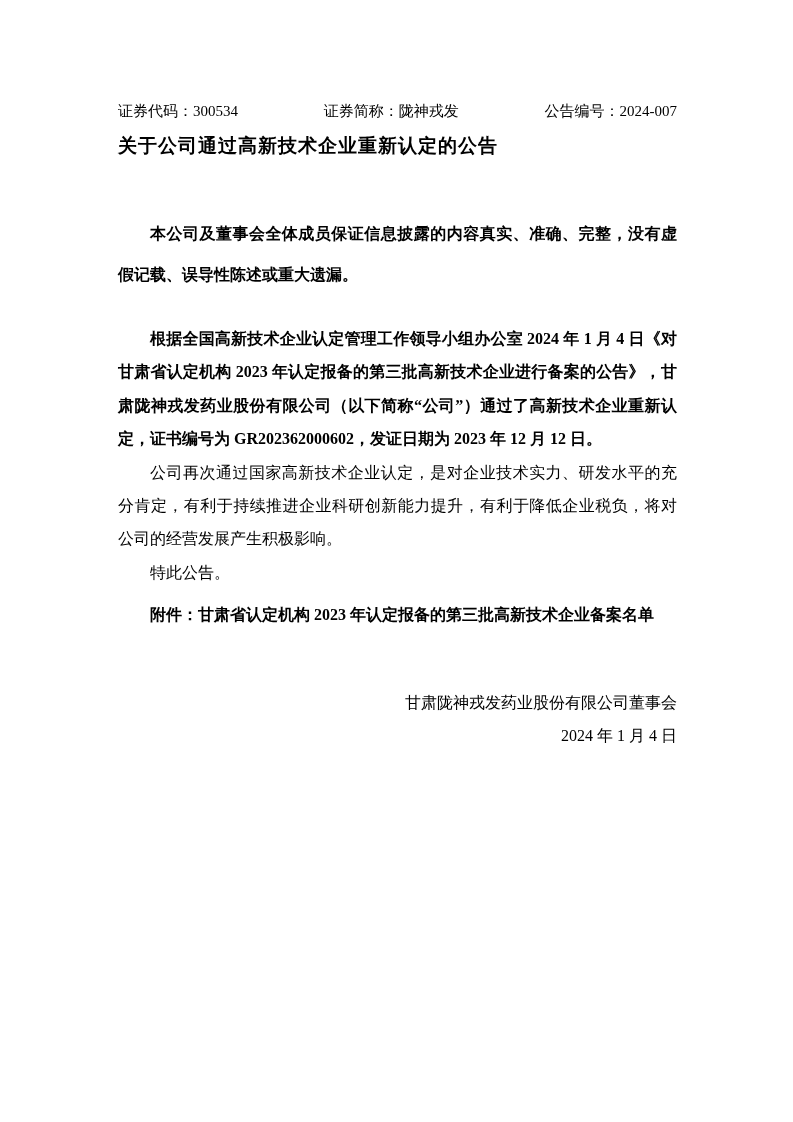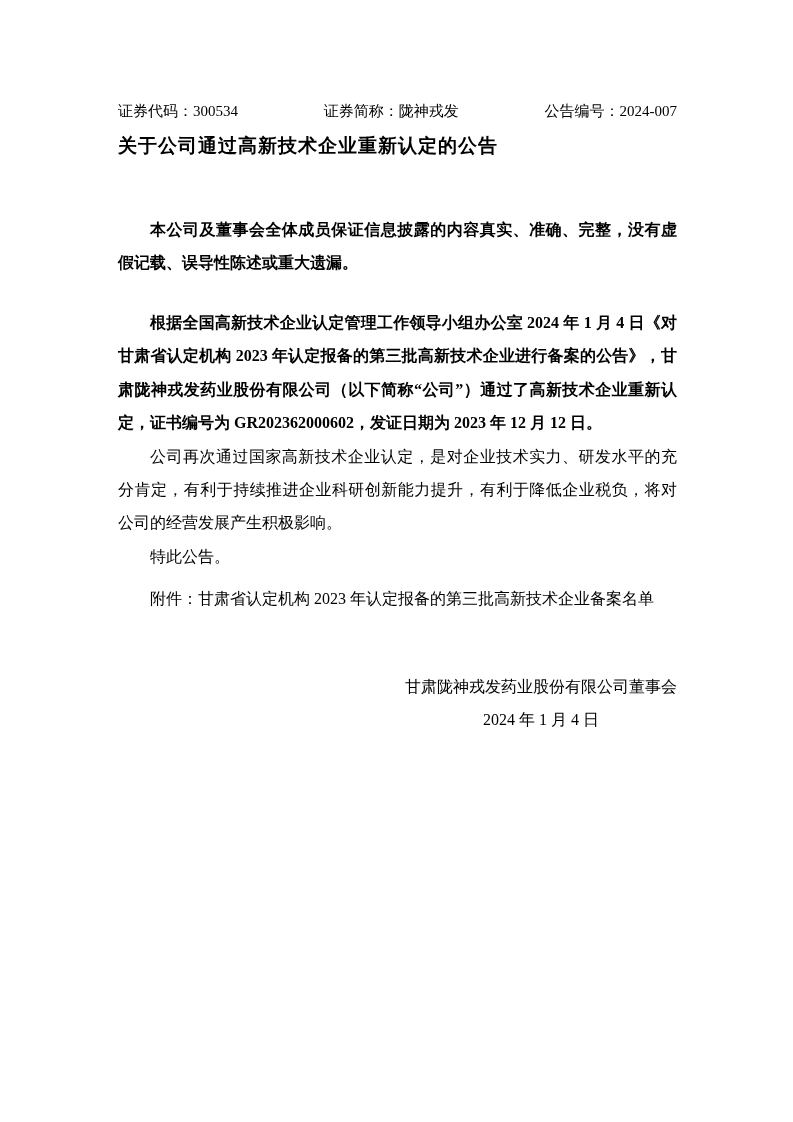--- a/index.html
+++ b/index.html
@@ -43,46 +43,47 @@
     font-size: 19px;
     line-height: 26px;
     text-align: left;
     letter-spacing: 1px;
   }
   .disclaimer {
     margin: 54px 0 0 0;
     font-family: "Liberation Sans", sans-serif;
     font-weight: bold;
     font-size: 16px;
-    line-height: 33px;
+    line-height: 41px;
     text-align: justify;
     text-indent: 2em;
   }
   .body-text {
     margin: 0;
     font-size: 16px;
     line-height: 33.4px;
     text-align: justify;
     text-indent: 2em;
   }
   .body-text.first {
     margin-top: 27px;
     font-weight: bold;
   }
   .attachment {
     margin: 9px 0 0 0;
     font-size: 16px;
     line-height: 33px;
     text-indent: 2em;
+    font-weight: bold;
   }
   .signature-block {
     margin-top: 55px;
     margin-left: auto;
     width: max-content;
-    text-align: center;
+    text-align: right;
     font-size: 16px;
     line-height: 33px;
   }
   .signature-block div {
     white-space: nowrap;
   }
 </style>
 </head>
 <body>
 

